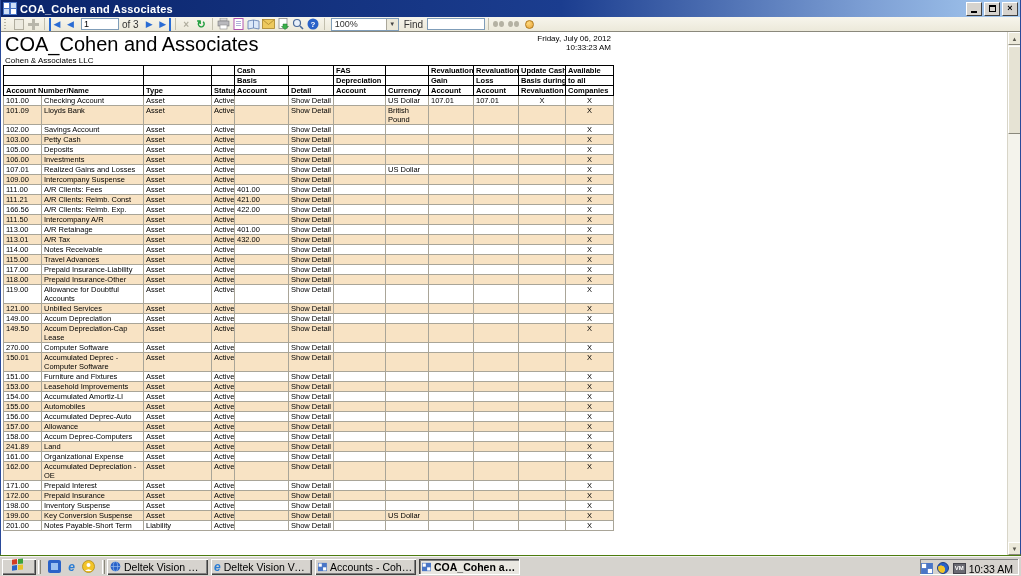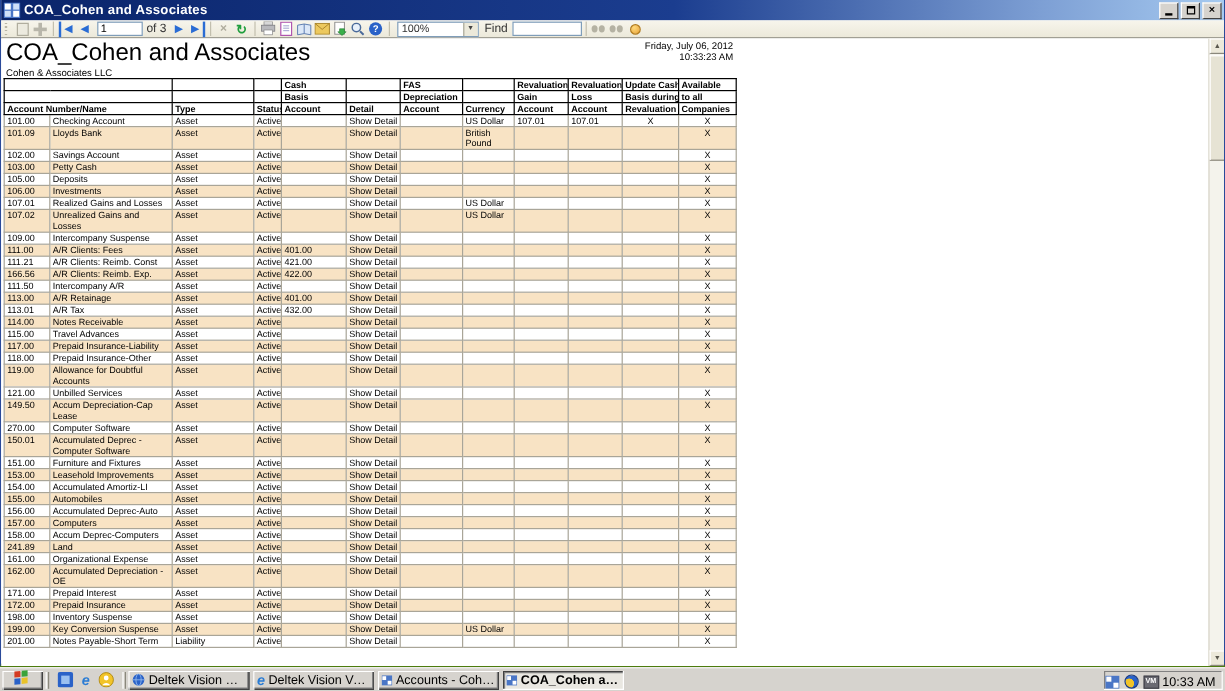--- a/index.html
+++ b/index.html
@@ -355,34 +355,20 @@
                 <td class="c4"></td>
                 <td class="c5">Show Detail</td>
                 <td class="c6"></td>
                 <td class="c7">US Dollar</td>
                 <td class="c8"></td>
                 <td class="c9"></td>
                 <td class="c10"></td>
                 <td class="c11">X</td>
               </tr>
               <tr>
-                <td class="c0">107.02</td>
-                <td class="c1">Unrealized Gains and Losses</td>
-                <td class="c2">Asset</td>
-                <td class="c3">Active</td>
-                <td class="c4"></td>
-                <td class="c5">Show Detail</td>
-                <td class="c6"></td>
-                <td class="c7">US Dollar</td>
-                <td class="c8"></td>
-                <td class="c9"></td>
-                <td class="c10"></td>
-                <td class="c11">X</td>
-              </tr>
-              <tr>
                 <td class="c0">109.00</td>
                 <td class="c1">Intercompany Suspense</td>
                 <td class="c2">Asset</td>
                 <td class="c3">Active</td>
                 <td class="c4"></td>
                 <td class="c5">Show Detail</td>
                 <td class="c6"></td>
                 <td class="c7"></td>
                 <td class="c8"></td>
                 <td class="c9"></td>
@@ -551,20 +537,34 @@
                 <td class="c4"></td>
                 <td class="c5">Show Detail</td>
                 <td class="c6"></td>
                 <td class="c7"></td>
                 <td class="c8"></td>
                 <td class="c9"></td>
                 <td class="c10"></td>
                 <td class="c11">X</td>
               </tr>
               <tr>
+                <td class="c0">149.00</td>
+                <td class="c1">Accum Depreciation</td>
+                <td class="c2">Asset</td>
+                <td class="c3">Active</td>
+                <td class="c4"></td>
+                <td class="c5">Show Detail</td>
+                <td class="c6"></td>
+                <td class="c7"></td>
+                <td class="c8"></td>
+                <td class="c9"></td>
+                <td class="c10"></td>
+                <td class="c11">X</td>
+              </tr>
+              <tr>
                 <td class="c0">149.50</td>
                 <td class="c1">Accum Depreciation-Cap Lease</td>
                 <td class="c2">Asset</td>
                 <td class="c3">Active</td>
                 <td class="c4"></td>
                 <td class="c5">Show Detail</td>
                 <td class="c6"></td>
                 <td class="c7"></td>
                 <td class="c8"></td>
                 <td class="c9"></td>
@@ -664,21 +664,21 @@
                 <td class="c5">Show Detail</td>
                 <td class="c6"></td>
                 <td class="c7"></td>
                 <td class="c8"></td>
                 <td class="c9"></td>
                 <td class="c10"></td>
                 <td class="c11">X</td>
               </tr>
               <tr>
                 <td class="c0">157.00</td>
-                <td class="c1">Computers</td>
+                <td class="c1">Allowance</td>
                 <td class="c2">Asset</td>
                 <td class="c3">Active</td>
                 <td class="c4"></td>
                 <td class="c5">Show Detail</td>
                 <td class="c6"></td>
                 <td class="c7"></td>
                 <td class="c8"></td>
                 <td class="c9"></td>
                 <td class="c10"></td>
                 <td class="c11">X</td>

